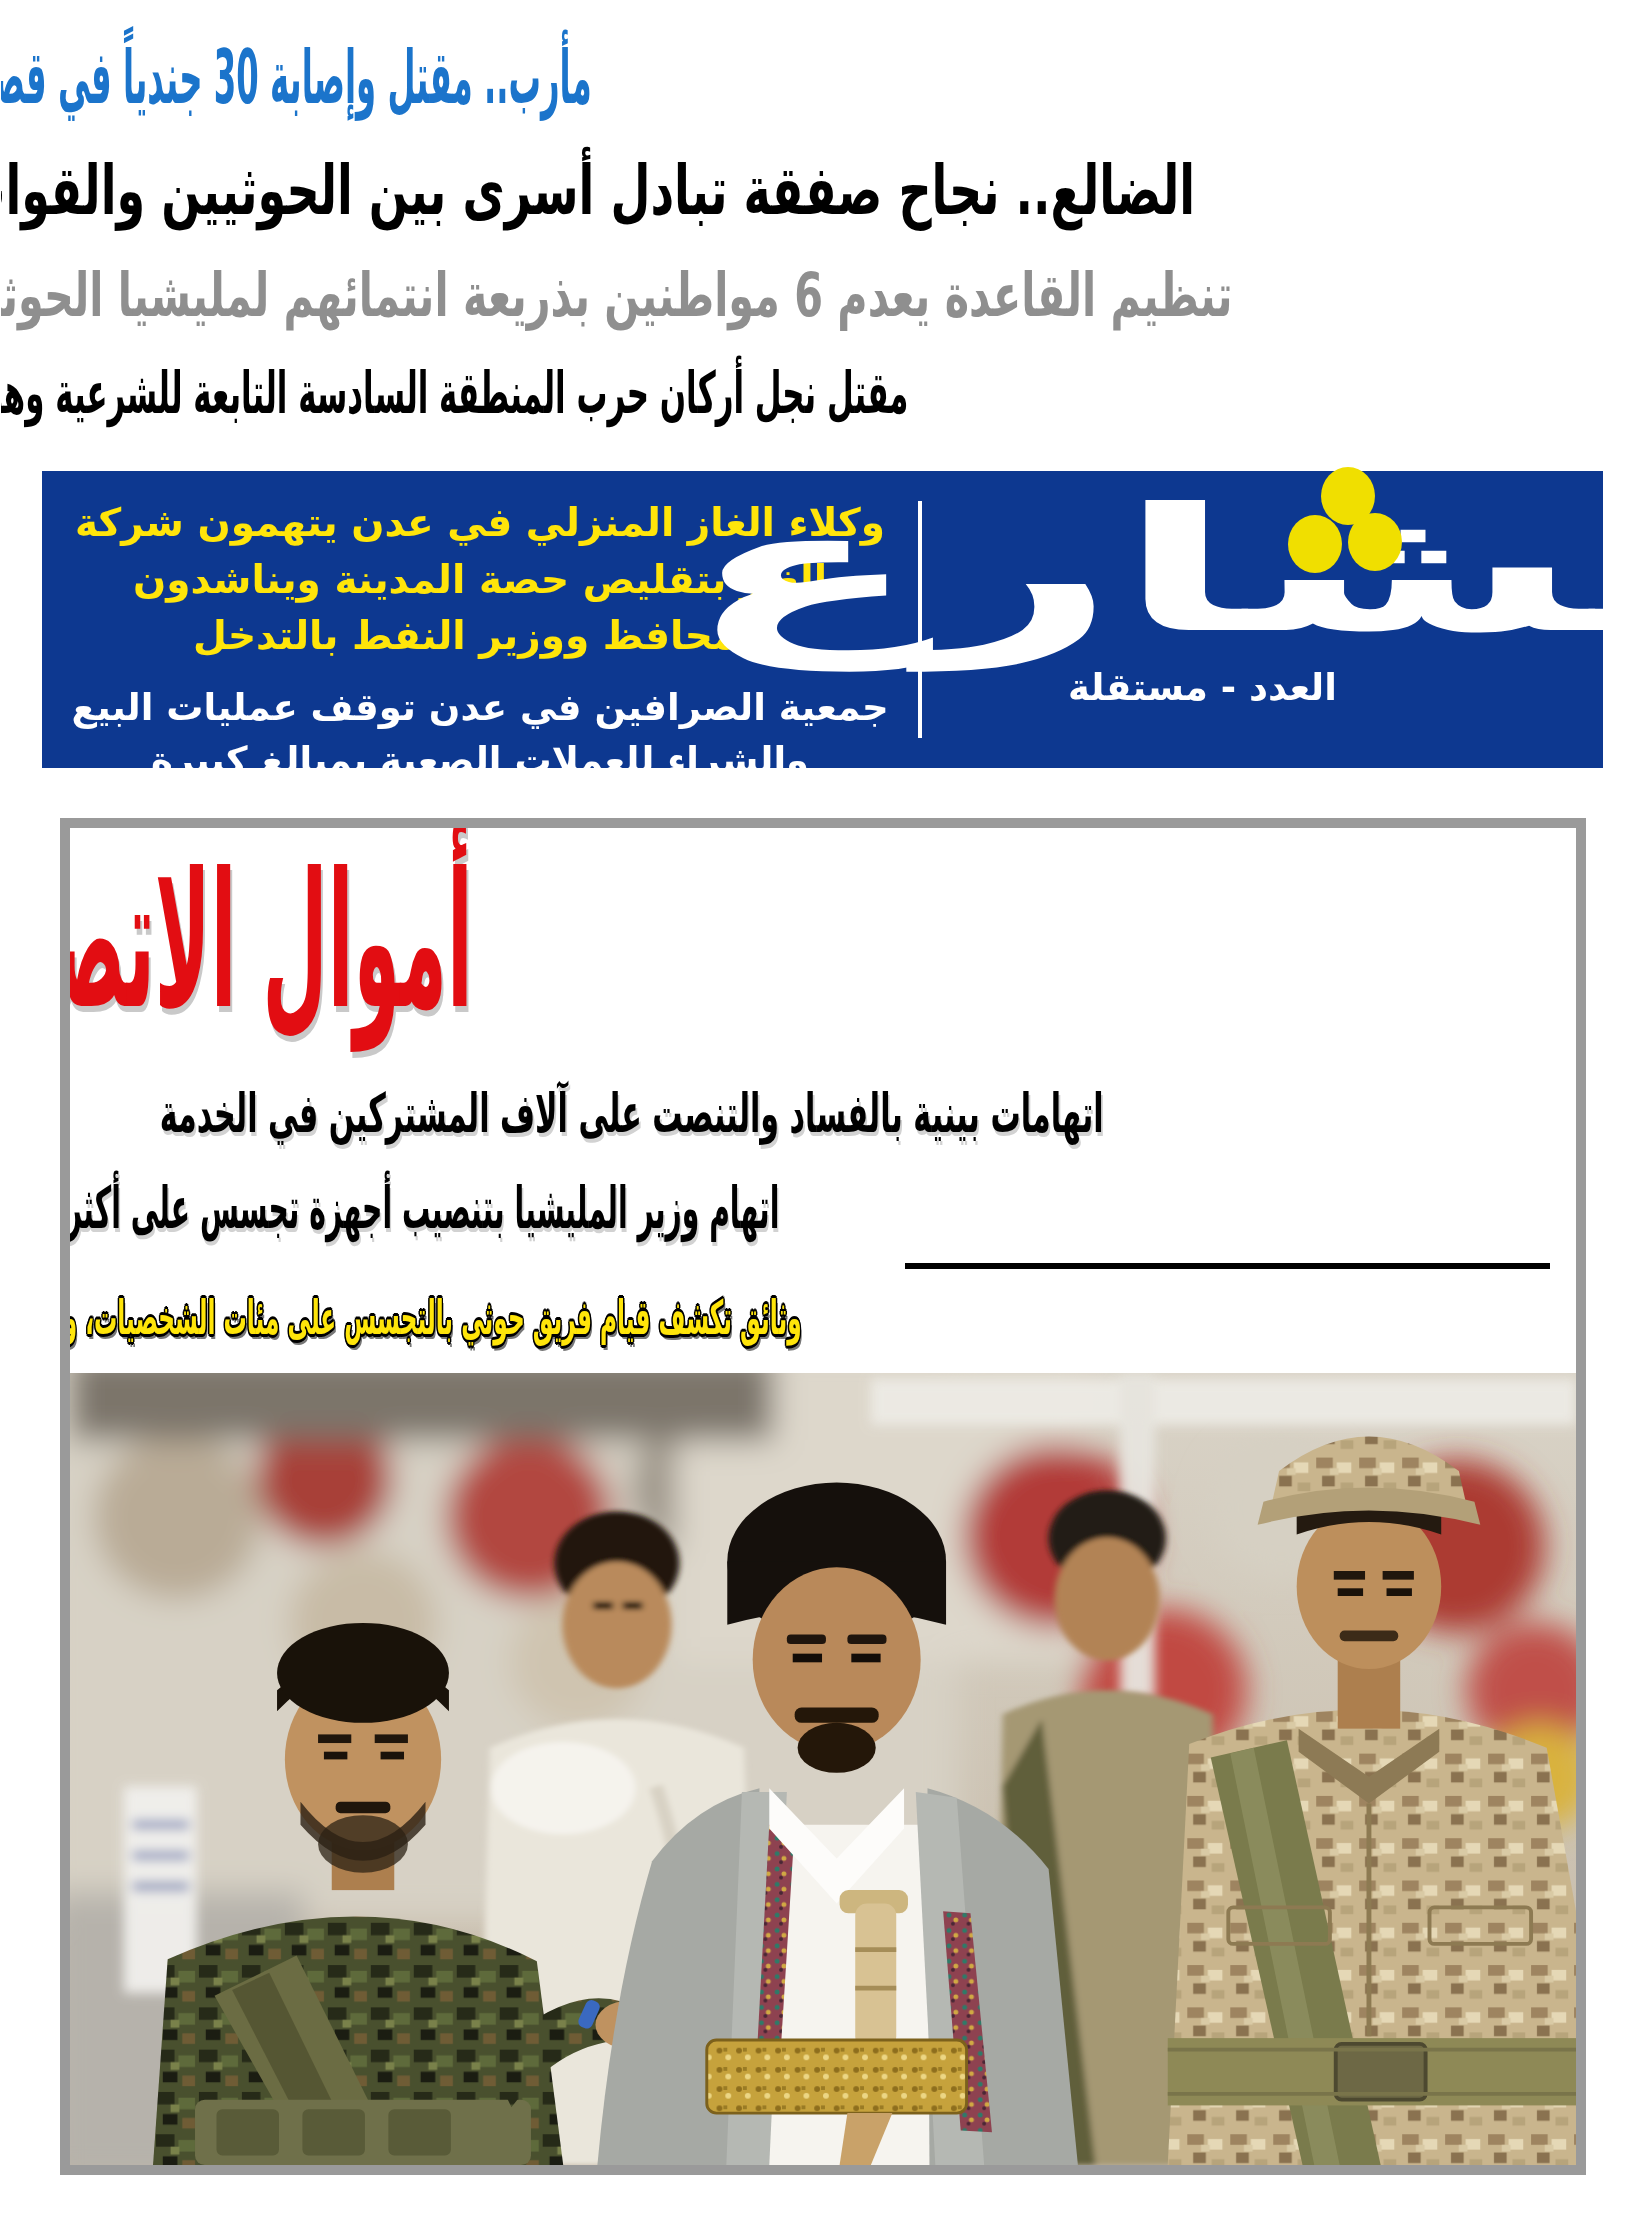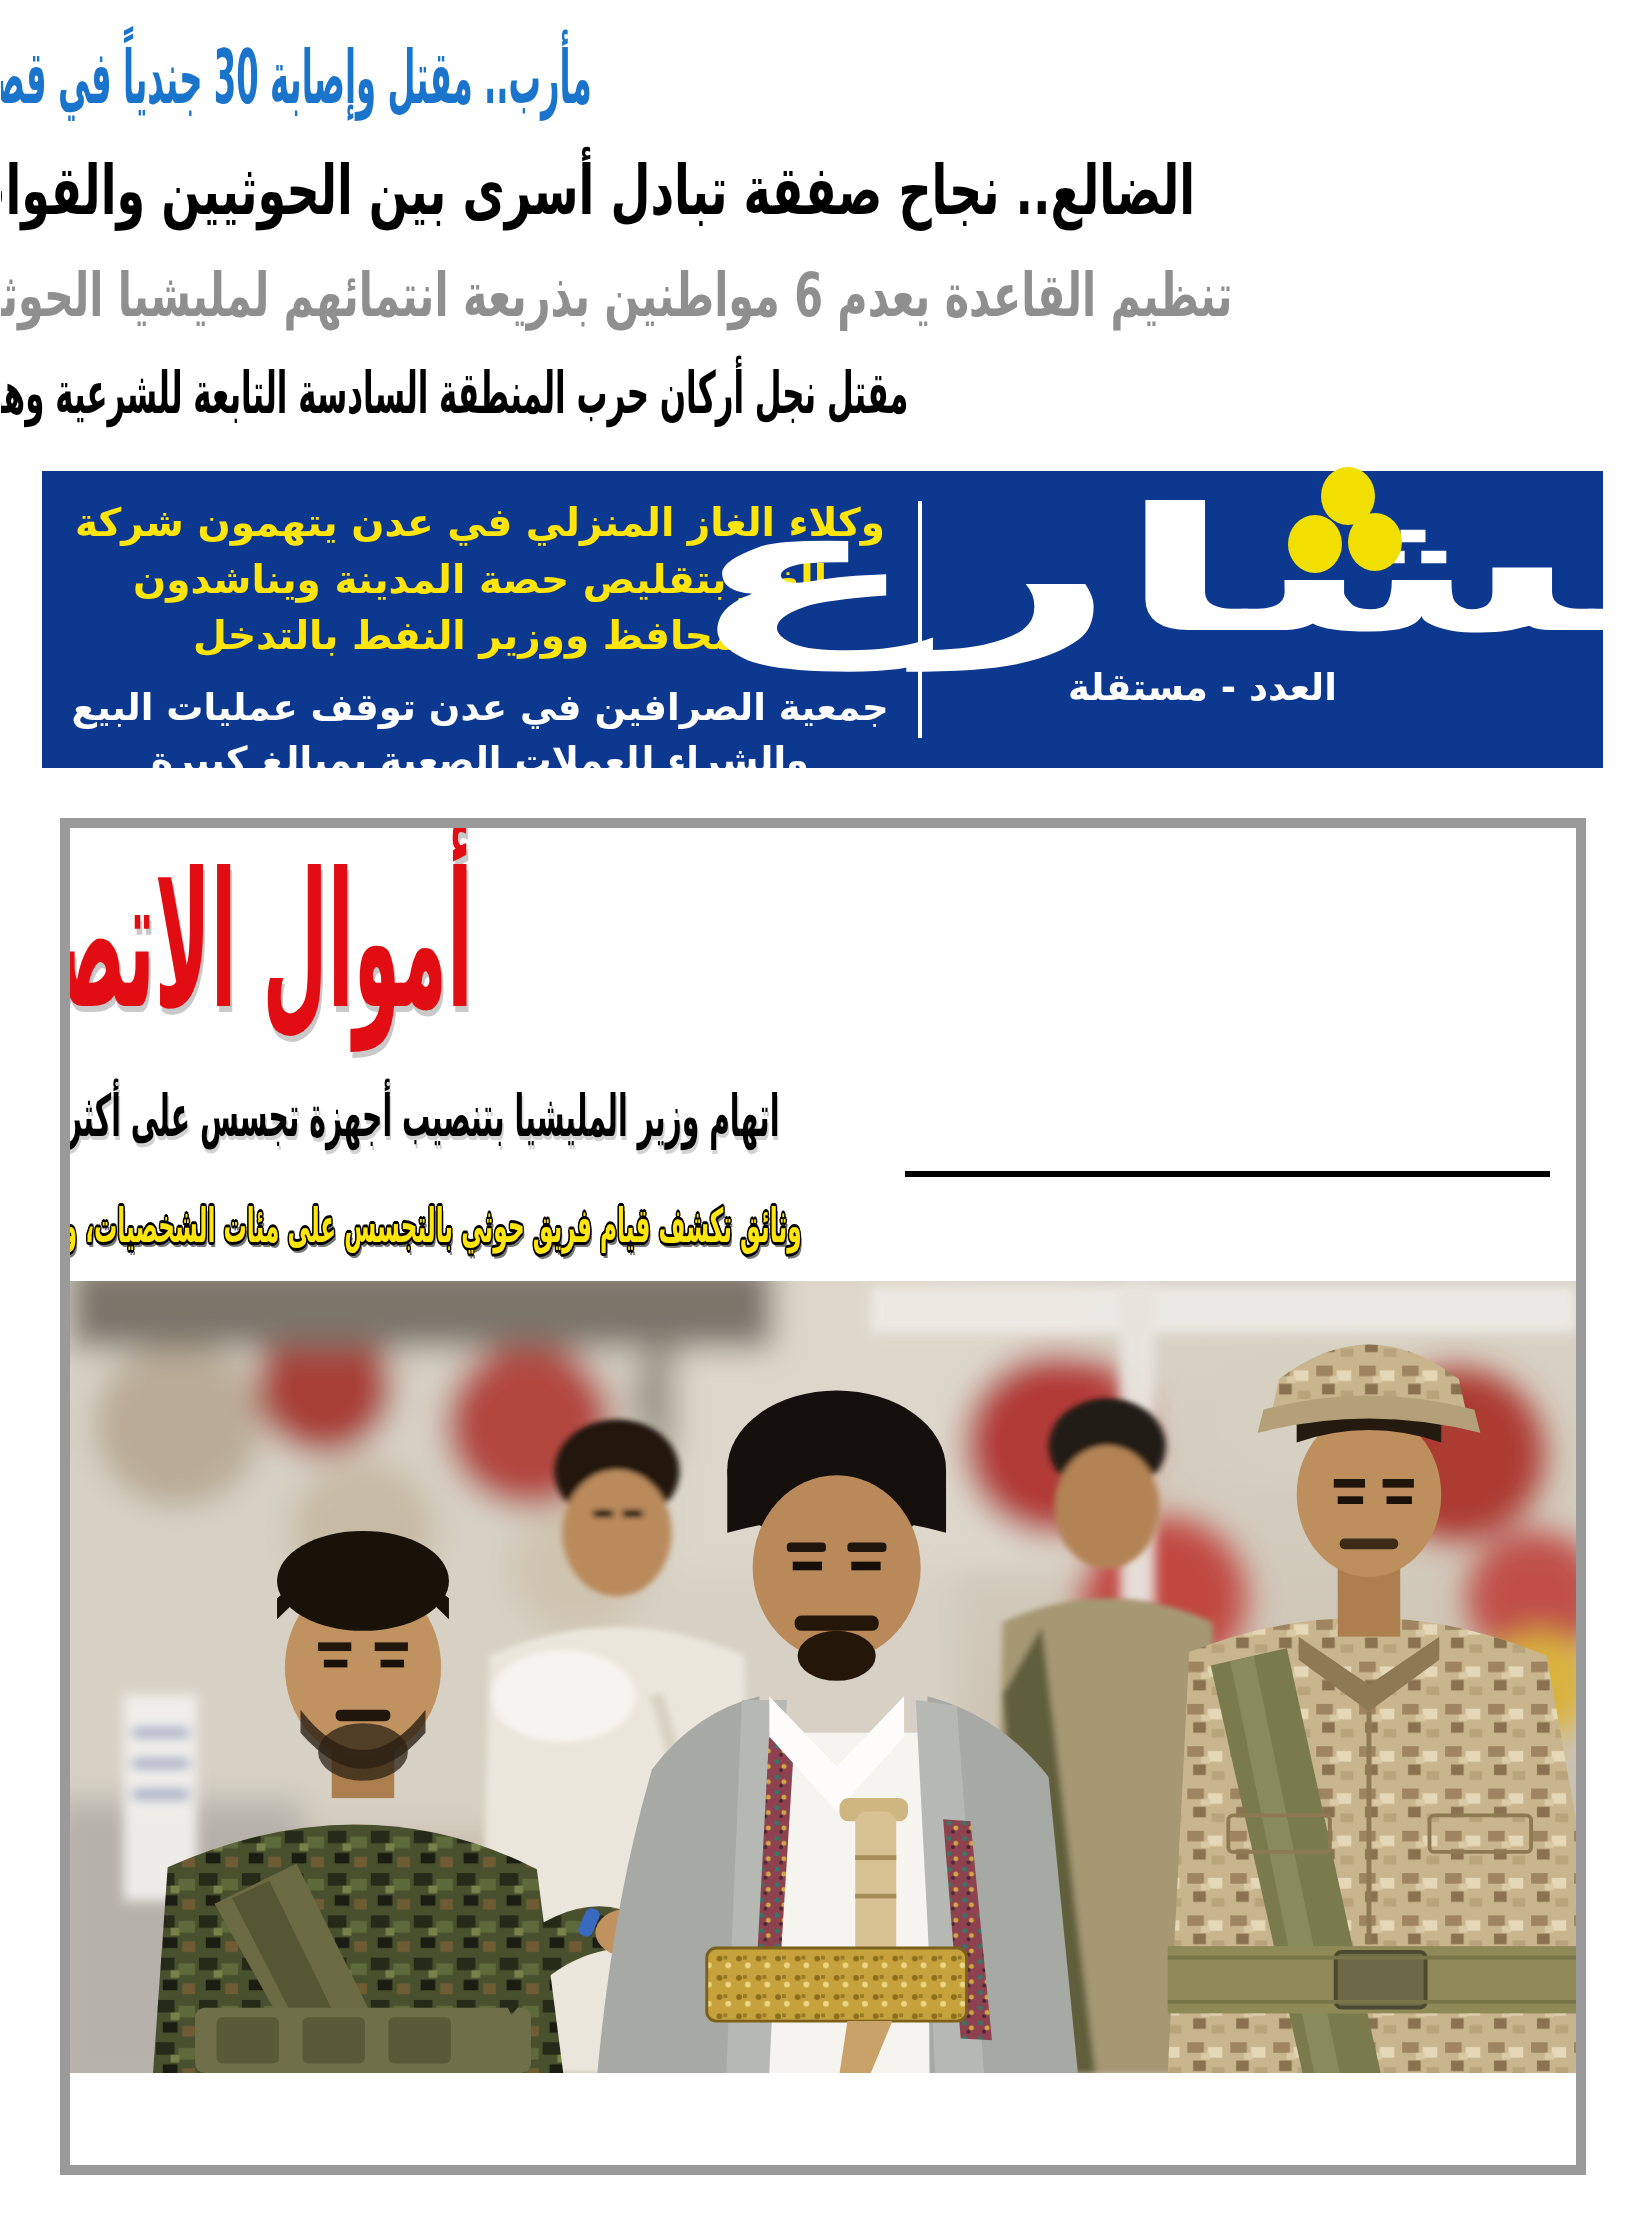--- a/index.html
+++ b/index.html
@@ -91,20 +91,23 @@
             <i></i>
           </span>
       </div>
       <div class="tagline">العدد - مستقلة</div>
     </div>
   </section>
 
   <section class="lead-box">
     <div class="lead-headline">
       <span class="fitline" style="transform: scaleX(0.401445);">أموال الاتصالات وصراع الأجنحة الحوثية</span>
+    </div>
+    <div class="sub1">
+      <span class="fitline" style="transform: scaleX(0.558787);">اتهامات بينية بالفساد والتنصت على آلاف المشتركين في الخدمة</span>
     </div>
     <div class="sub2">
       <span class="fitline" style="transform: scaleX(0.486472);">اتهام وزير المليشيا بتنصيب أجهزة تجسس على أكثر من ثلاثة آلاف مستخدم من بينهم قادة في الجماعة</span>
     </div>
     <div class="hrule"></div>
     <div class="highlight">
       <span class="fitline" style="transform: scaleX(0.493814);">وثائق تكشف قيام فريق حوثي بالتجسس على مئات الشخصيات، وتفريغ اتصالاتها، ورفعها لقيادات موالية لمحمد علي الحوثي</span>
     </div>
 
     <div class="photo">

